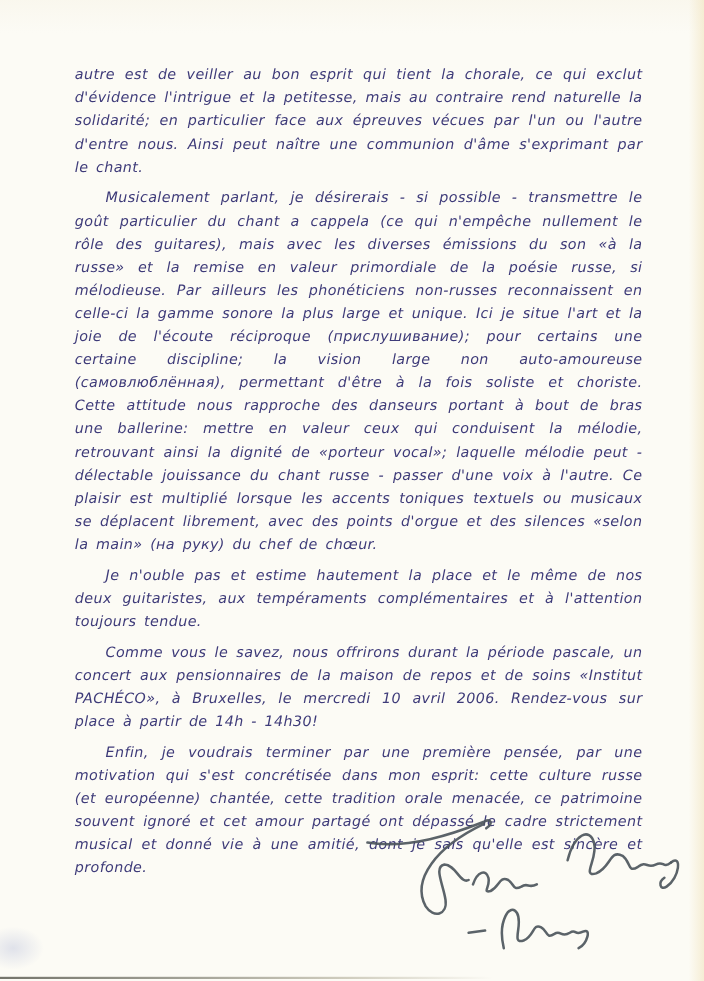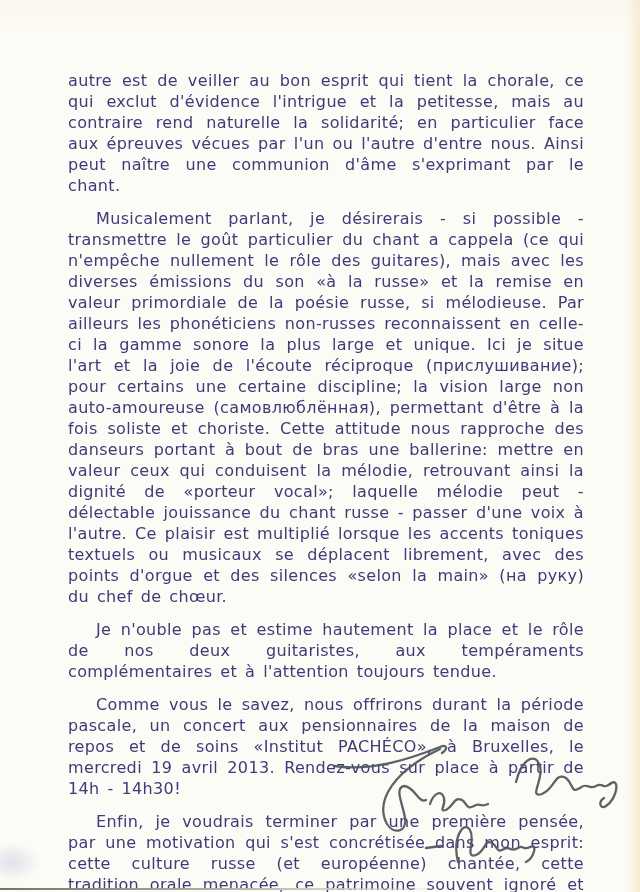--- a/index.html
+++ b/index.html
@@ -17,22 +17,23 @@
       linear-gradient(to left, rgba(240,226,186,0.55), rgba(240,226,186,0) 14px),
       linear-gradient(to bottom, rgba(245,240,224,0.35), rgba(245,240,224,0) 30px),
       #fcfbf5;
   }
   .text-block {
     position: absolute;
     left: 68px; top: 58px; width: 516px;
     color: var(--ink, #3e3b79);
   }
   .para {
-    margin: 12px 0 7px 0;
-    font-size: 16px;
+    margin: 0 0 7px 0;
+    font-style: italic;
+    font-size: 13px;
     line-height: 21px;
     letter-spacing: 0.35px;
     word-spacing: 2.5px;
     text-align: justify;
   }
   .para.indent { text-indent: 28px; }
   .signature {
     position: absolute;
     left: 330px; top: 742px;
     width: 300px; height: 145px;
@@ -52,22 +53,22 @@
   }
 </style>
 </head>
 <body>
 
 <div class="page">
 
   <div class="text-block">
     <p class="para">autre est de veiller au bon esprit qui tient la chorale, ce qui exclut d'évidence l'intrigue et la petitesse, mais au contraire rend naturelle la solidarité; en particulier face aux épreuves vécues par l'un ou l'autre d'entre nous. Ainsi peut naître une communion d'âme s'exprimant par le chant.</p>
     <p class="para indent">Musicalement parlant, je désirerais - si possible - transmettre le goût particulier du chant a cappela (ce qui n'empêche nullement le rôle des guitares), mais avec les diverses émissions du son «à la russe» et la remise en valeur primordiale de la poésie russe, si mélodieuse. Par ailleurs les phonéticiens non-russes reconnaissent en celle-ci la gamme sonore la plus large et unique. Ici je situe l'art et la joie de l'écoute réciproque (прислушивание); pour certains une certaine discipline; la vision large non auto-amoureuse (самовлюблённая), permettant d'être à la fois soliste et choriste. Cette attitude nous rapproche des danseurs portant à bout de bras une ballerine: mettre en valeur ceux qui conduisent la mélodie, retrouvant ainsi la dignité de «porteur vocal»; laquelle mélodie peut - délectable jouissance du chant russe - passer d'une voix à l'autre. Ce plaisir est multiplié lorsque les accents toniques textuels ou musicaux se déplacent librement, avec des points d'orgue et des silences «selon la main» (на руку) du chef de chœur.</p>
-    <p class="para indent">Je n'ouble pas et estime hautement la place et le rôle de nos deux guitaristes, aux tempéraments complémentaires et à l'attention toujours tendue.</p>
-    <p class="para indent">Comme vous le savez, nous offrirons durant la période pascale, un concert aux pensionnaires de la maison de repos et de soins «Institut PACHÉCO», à Bruxelles, le mercredi 19 avril 2013. Rendez-vous sur place à partir de 14h - 14h30!</p>
+    <p class="para indent">Je n'ouble pas et estime hautement la place et le même de nos deux guitaristes, aux tempéraments complémentaires et à l'attention toujours tendue.</p>
+    <p class="para indent">Comme vous le savez, nous offrirons durant la période pascale, un concert aux pensionnaires de la maison de repos et de soins «Institut PACHÉCO», à Bruxelles, le mercredi 10 avril 2006. Rendez-vous sur place à partir de 14h - 14h30!</p>
     <p class="para indent">Enfin, je voudrais terminer par une première pensée, par une motivation qui s'est concrétisée dans mon esprit: cette culture russe (et européenne) chantée, cette tradition orale menacée, ce patrimoine souvent ignoré et cet amour partagé ont dépassé le cadre strictement musical et donné vie à une amitié, dont je sais qu'elle est sincère et profonde.</p>
 
   </div>
 
   <svg class="signature" viewBox="0 0 300 145" xmlns="http://www.w3.org/2000/svg" aria-hidden="false">
     <title>Henri</title>
     <g>
 
       <path d="M4,24 C42,30 82,16 110,5 C116,2 119,6 112,11"></path>
 

